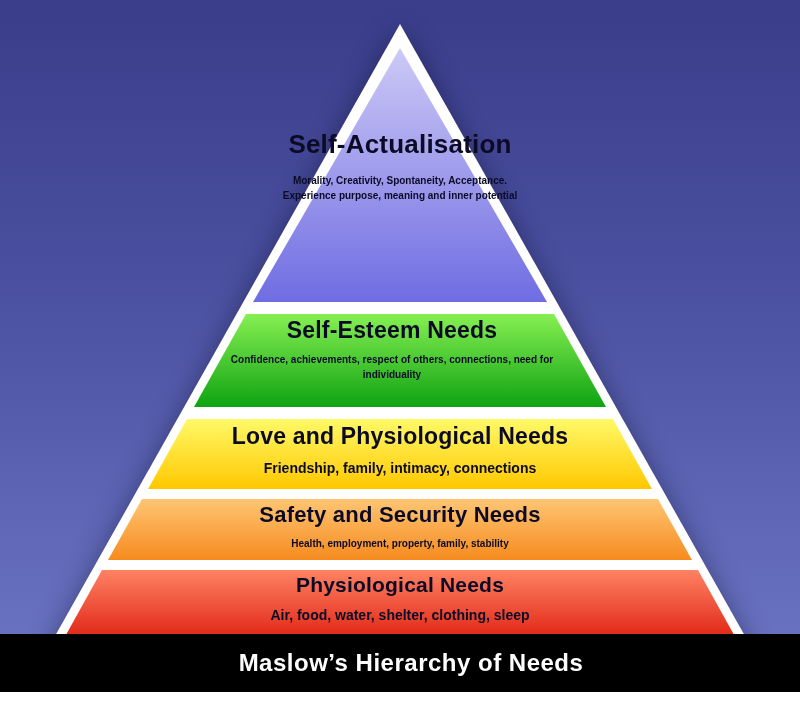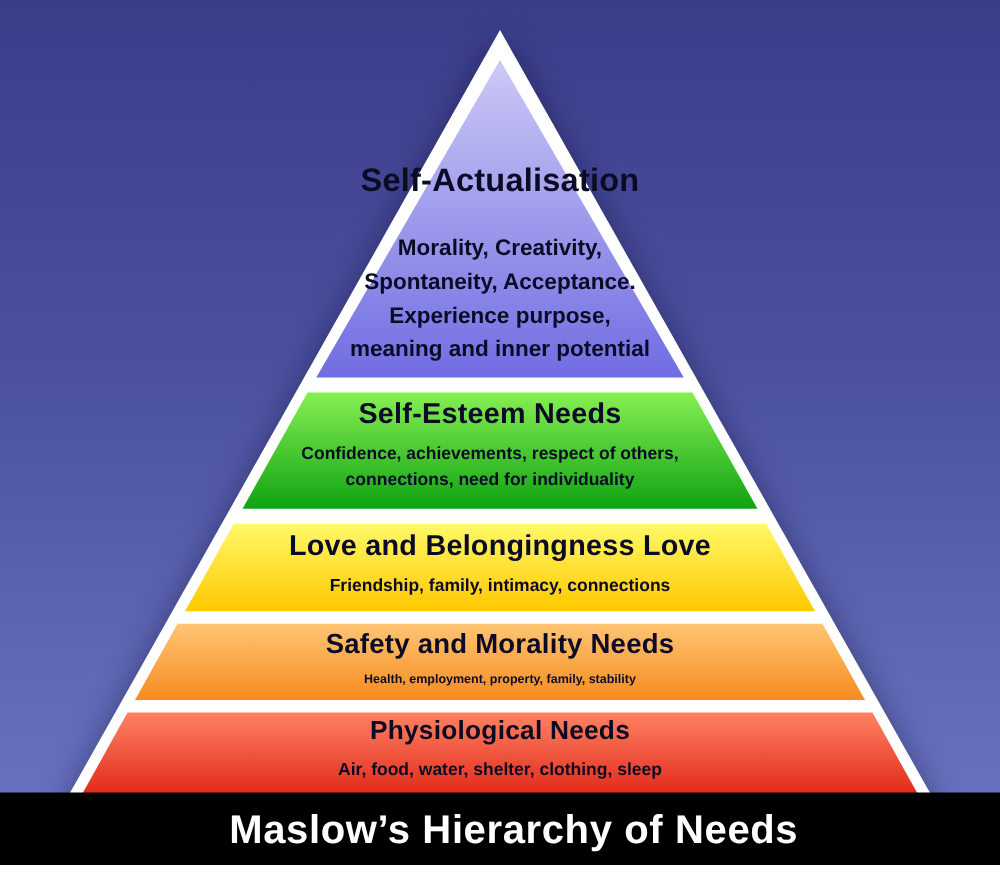--- a/index.html
+++ b/index.html
@@ -19,43 +19,43 @@
   .level-text{
     position:absolute;
     text-align:center;
     color:#0b0b26;
     font-weight:bold;
   }
   .heading{line-height:1.25; letter-spacing:0.2px;}
   .desc{line-height:1.5;}
   .lvl0{top:128px;left:270px;width:260px;}
   .lvl0 .heading{font-size:26px;}
-  .lvl0 .desc{font-size:18px;max-width:242px;margin:24px auto 0;}
+  .lvl0 .desc{font-size:10px;max-width:242px;margin:12px auto 0;}
   .lvl1{top:316px;left:182px;width:420px;}
   .lvl1 .heading{font-size:23px;}
-  .lvl1 .desc{font-size:14px;max-width:358px;margin:7px auto 0;}
+  .lvl1 .desc{font-size:10px;max-width:358px;margin:7px auto 0;}
   .lvl2{top:422px;left:170px;width:460px;}
   .lvl2 .heading{font-size:23px;}
   .lvl2 .desc{font-size:14px;margin:7px auto 0;}
   .lvl3{top:501px;left:140px;width:520px;}
   .lvl3 .heading{font-size:22px;}
   .lvl3 .desc{font-size:10px;margin:7px auto 4px;}
   .lvl4{top:572px;left:120px;width:560px;}
   .lvl4 .heading{font-size:21px;}
   .lvl4 .desc{font-size:14px;margin:7px auto 0;}
   .title-bar{
     position:absolute;
     left:0;bottom:0;
     width:100%;height:58px;
     background:#000000;
     display:flex;align-items:center;justify-content:center;
   }
   .title-bar .title{
     color:#ffffff;
-    font-size:32px;
+    font-size:24px;
     font-weight:bold;
     letter-spacing:0.5px;
     margin-left:22px;
   }
 </style>
 </head>
 <body>
 
 <div class="stage">
 
@@ -94,26 +94,26 @@
     <div class="heading">Self-Actualisation</div>
     <div class="desc">Morality, Creativity, Spontaneity, Acceptance. Experience purpose, meaning and inner potential</div>
   </div>
 
   <div class="level-text lvl1">
     <div class="heading">Self-Esteem Needs</div>
     <div class="desc">Confidence, achievements, respect of others, connections, need for individuality</div>
   </div>
 
   <div class="level-text lvl2">
-    <div class="heading">Love and Belongingness Love</div>
+    <div class="heading">Love and Physiological Needs</div>
     <div class="desc">Friendship, family, intimacy, connections</div>
   </div>
 
   <div class="level-text lvl3">
-    <div class="heading">Safety and Morality Needs</div>
+    <div class="heading">Safety and Security Needs</div>
     <div class="desc">Health, employment, property, family, stability</div>
   </div>
 
   <div class="level-text lvl4">
     <div class="heading">Physiological Needs</div>
     <div class="desc">Air, food, water, shelter, clothing, sleep</div>
   </div>
 
   <div class="title-bar">
     <div class="title">Maslow’s Hierarchy of Needs</div>

